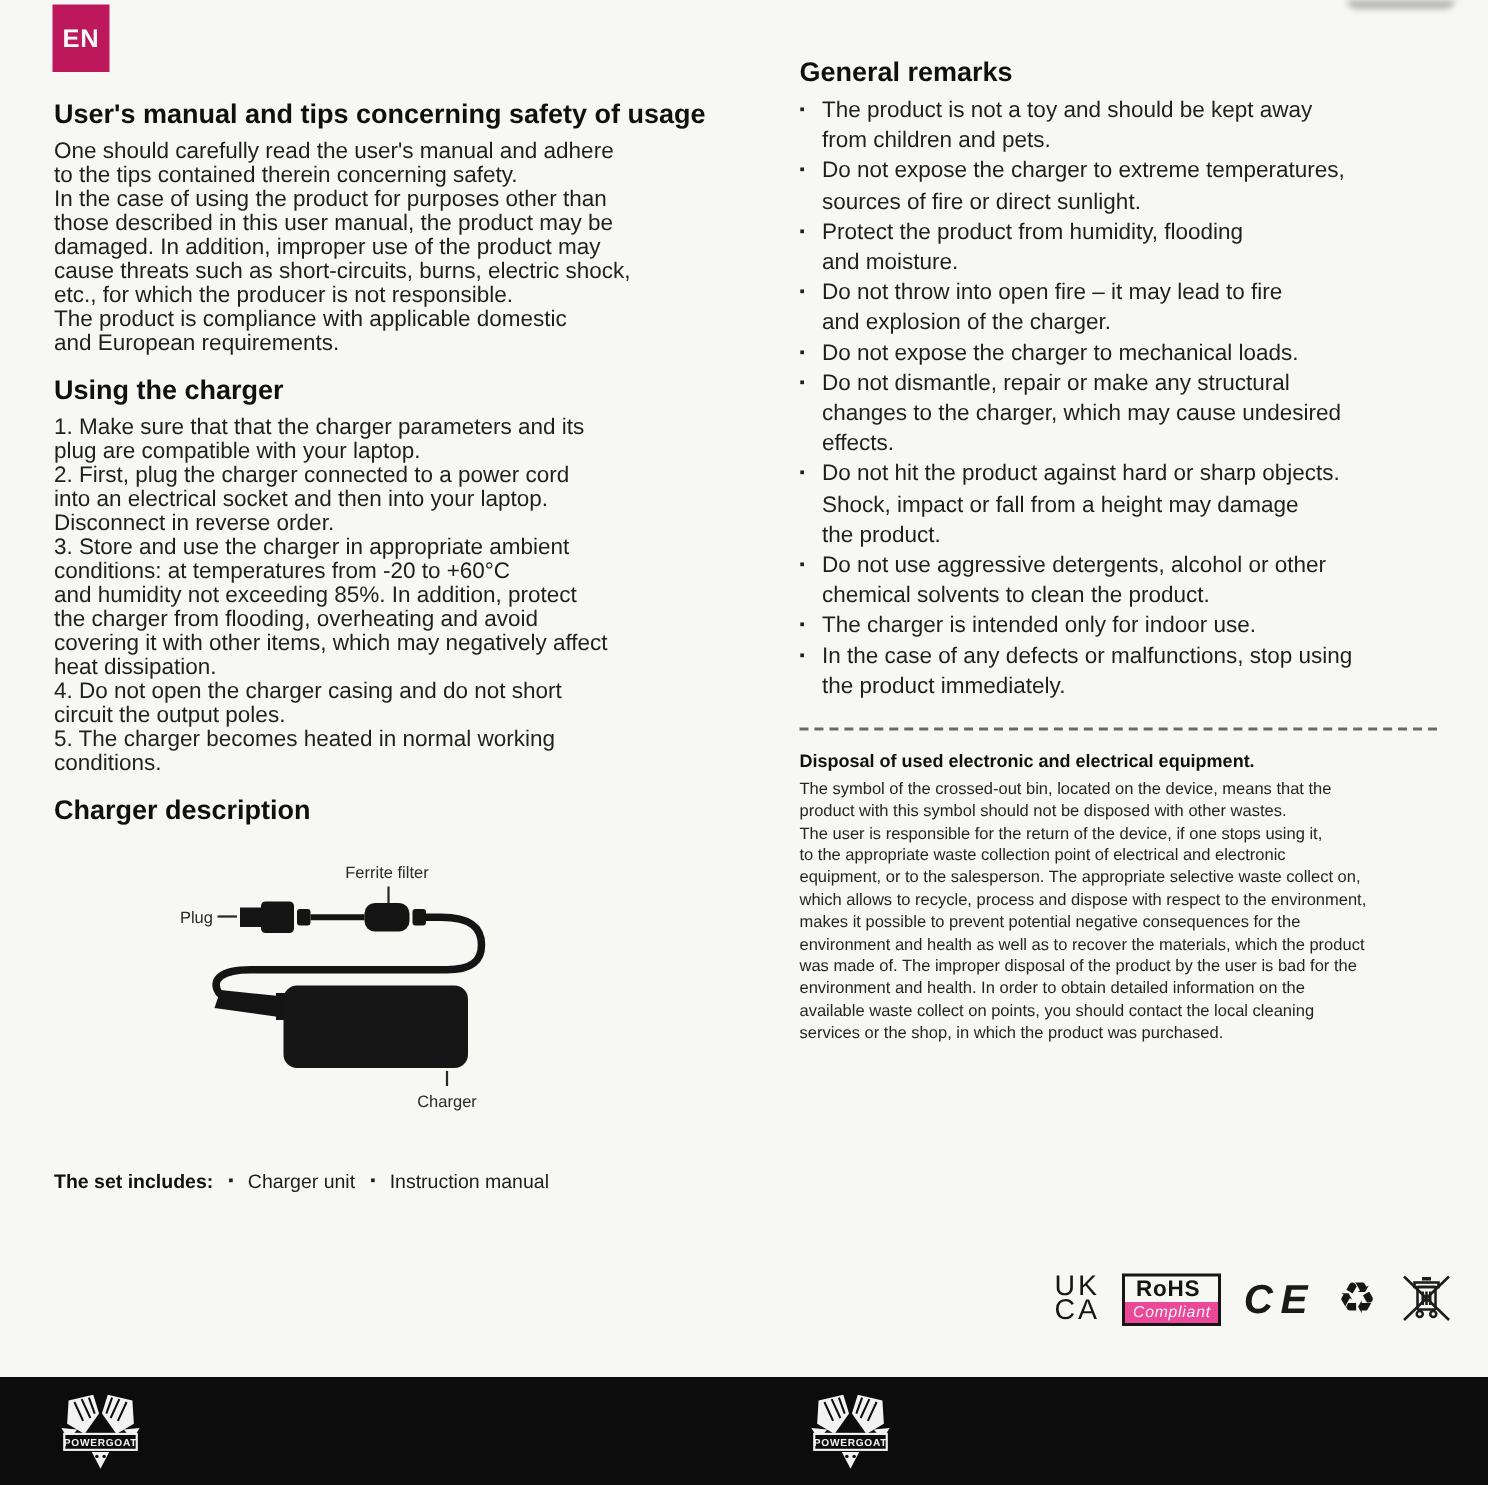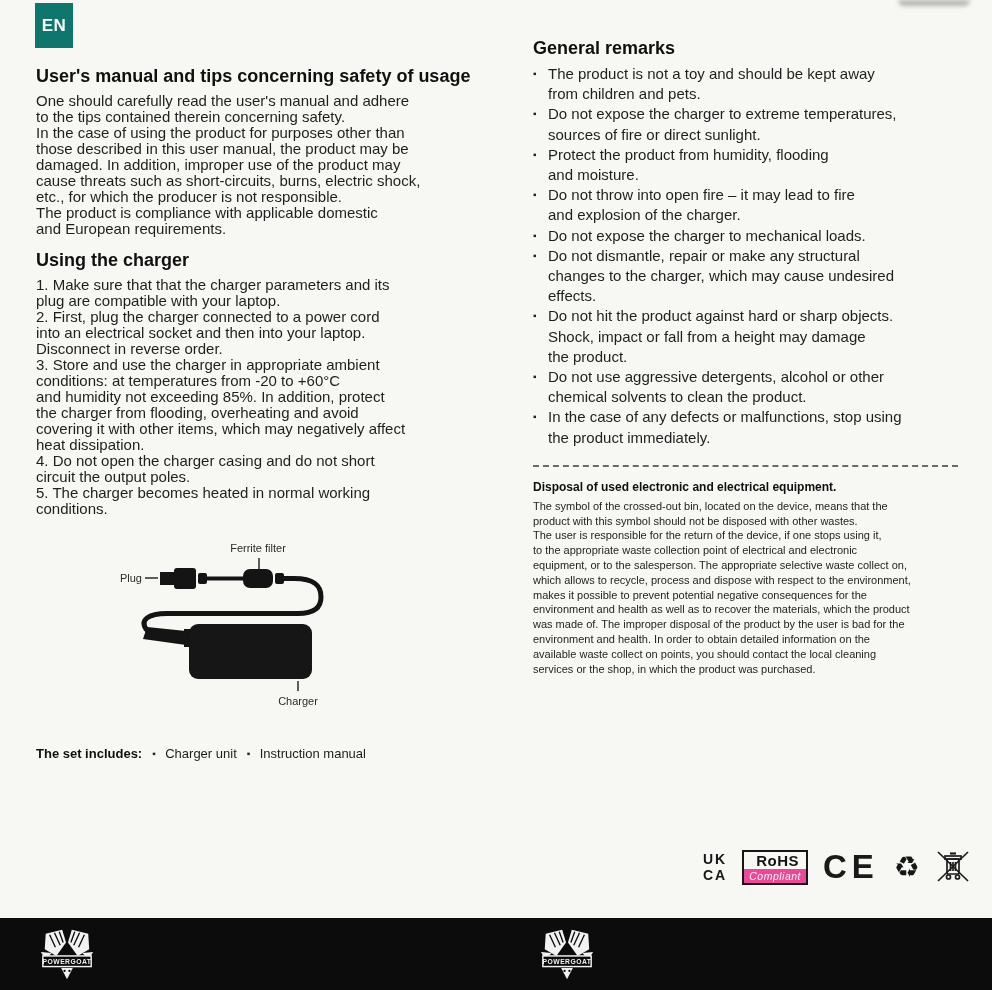--- a/index.html
+++ b/index.html
@@ -5,21 +5,21 @@
   html,body{margin:0;padding:0;}
   body{
     width:992px;height:990px;position:relative;overflow:hidden;
     background:#e9e9e7;
     font-family:"Liberation Sans","DejaVu Sans",sans-serif;
     color:#1d1d1d;
   }
   .page{position:absolute;left:0;top:0;width:992px;height:918px;background:#f7f7f4;}
   .smudge{position:absolute;left:898px;top:0;width:72px;height:6px;background:#3a3a3a;opacity:.35;border-radius:0 0 6px 6px;filter:blur(2px);}
   .en-badge{
-    position:absolute;left:35px;top:3px;width:38px;height:45px;background:#0f766e;color:#fbfbfb;
+    position:absolute;left:35px;top:3px;width:38px;height:45px;background:#be185d;color:#fbfbfb;
     display:flex;align-items:center;justify-content:center;font-size:17px;font-weight:bold;letter-spacing:.5px;
   }
   
   .col-left{position:absolute;left:36px;top:66px;width:440px;}
   .col-right{position:absolute;left:533px;top:38px;width:446px;}
   .h-section{font-size:18px;font-weight:bold;color:#101010;margin:0;line-height:20px;}
   .body-text{font-size:15px;line-height:16px;white-space:pre-line;margin:7px 0 0;color:#1f1f1f;}
   .gap-md{margin-top:13px;}
   
   ul.remarks{list-style:none;margin:6px 0 0;padding:0;}
@@ -34,25 +34,25 @@
   
   .diagram{margin-top:16px;}
   .diagram text{font-size:11px;fill:#2a2a2a;}
   
   .set-line{margin-top:29px;font-size:13px;display:flex;align-items:flex-end;gap:10px;}
   .set-line .lbl{font-weight:bold;color:#101010;}
   .set-line .item{position:relative;padding-left:13px;}
   .set-line .item::before{content:"▪";position:absolute;left:0;top:2px;font-size:10px;color:#222;}
   
   .marks-row{position:absolute;left:703px;top:848px;display:flex;align-items:center;gap:15px;}
-  .ukca{font-weight:700;font-size:14px;line-height:16px;letter-spacing:2px;color:#161616;text-align:center;}
-  .rohs{border:2.5px solid #161616;text-align:right;background:#f7f7f4;}
+  .ukca{font-weight:400;font-size:19px;line-height:16px;letter-spacing:2px;color:#161616;text-align:center;}
+  .rohs{border:2.5px solid #161616;text-align:left;background:#f7f7f4;}
   .rohs .top{font-weight:800;font-size:15px;padding:0 7px;color:#141414;letter-spacing:.5px;}
   .rohs .bottom{background:#ec4899;color:#f3f3f3;font-size:10.5px;font-style:italic;padding:1px 5px;letter-spacing:.5px;}
-  .ce{font-weight:bold;font-size:33px;letter-spacing:5px;color:#1a1a1a;}
+  .ce{font-weight:bold;font-size:27px;letter-spacing:5px;color:#1a1a1a;font-style:italic;}
   .recycle{font-size:29px;color:#161616;line-height:1;}
   
   .footer-bar{position:absolute;left:0;top:918px;width:992px;height:72px;background:#0c0c0c;}
   .goat{position:absolute;top:9px;width:58px;height:54px;}
   .goat.g1{left:38px;}
   .goat.g2{left:538px;}
 </style>
 </head>
 <body>
 
@@ -83,20 +83,21 @@
 conditions: at temperatures from -20 to +60°C
 and humidity not exceeding 85%. In addition, protect
 the charger from flooding, overheating and avoid
 covering it with other items, which may negatively affect
 heat dissipation.
 4. Do not open the charger casing and do not short
 circuit the output poles.
 5. The charger becomes heated in normal working
 conditions.</p>
 
+    <h2 class="h-section gap-md">Charger description</h2>
 
     <svg class="diagram" width="432" height="180" viewBox="0 0 432 180">
 
       <text x="222" y="19" text-anchor="middle">Ferrite filter</text>
       <line x1="223" y1="25" x2="223" y2="37" stroke="#2a2a2a" stroke-width="1.5"></line>
 
       <text x="106" y="49" text-anchor="end">Plug</text>
       <line x1="109" y1="45" x2="122" y2="45" stroke="#2a2a2a" stroke-width="1.5"></line>
 
       <rect x="124" y="39" width="14" height="13" fill="#141414"></rect>
@@ -138,20 +139,21 @@
 and explosion of the charger.</li>
         <li>Do not expose the charger to mechanical loads.</li>
         <li>Do not dismantle, repair or make any structural
 changes to the charger, which may cause undesired
 effects.</li>
         <li>Do not hit the product against hard or sharp objects.
 Shock, impact or fall from a height may damage
 the product.</li>
         <li>Do not use aggressive detergents, alcohol or other
 chemical solvents to clean the product.</li>
+        <li>The charger is intended only for indoor use.</li>
         <li>In the case of any defects or malfunctions, stop using
 the product immediately.</li>
       </ul>
 
     <hr class="dashed-rule">
 
     <h3 class="h-small">Disposal of used electronic and electrical equipment.</h3>
     <p class="small-text">The symbol of the crossed-out bin, located on the device, means that the
 product with this symbol should not be disposed with other wastes.
 The user is responsible for the return of the device, if one stops using it,

